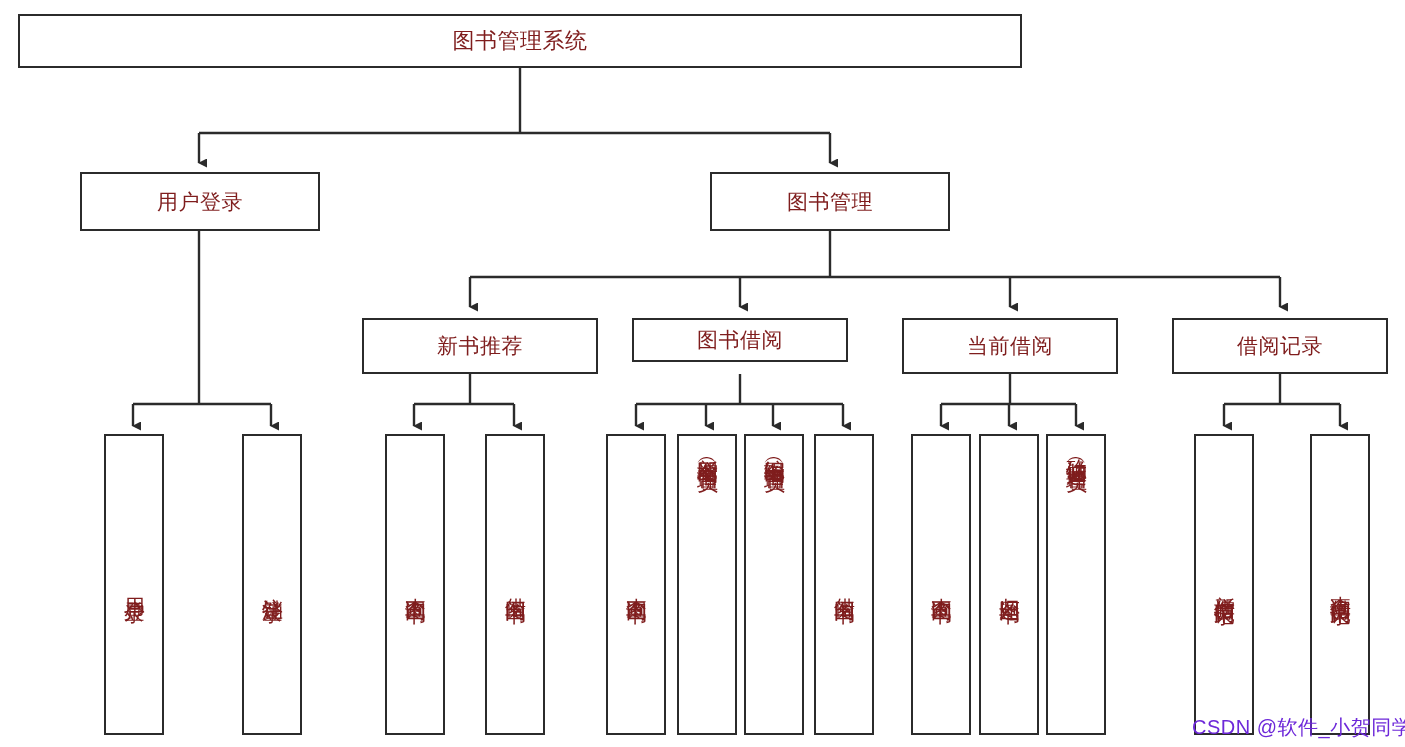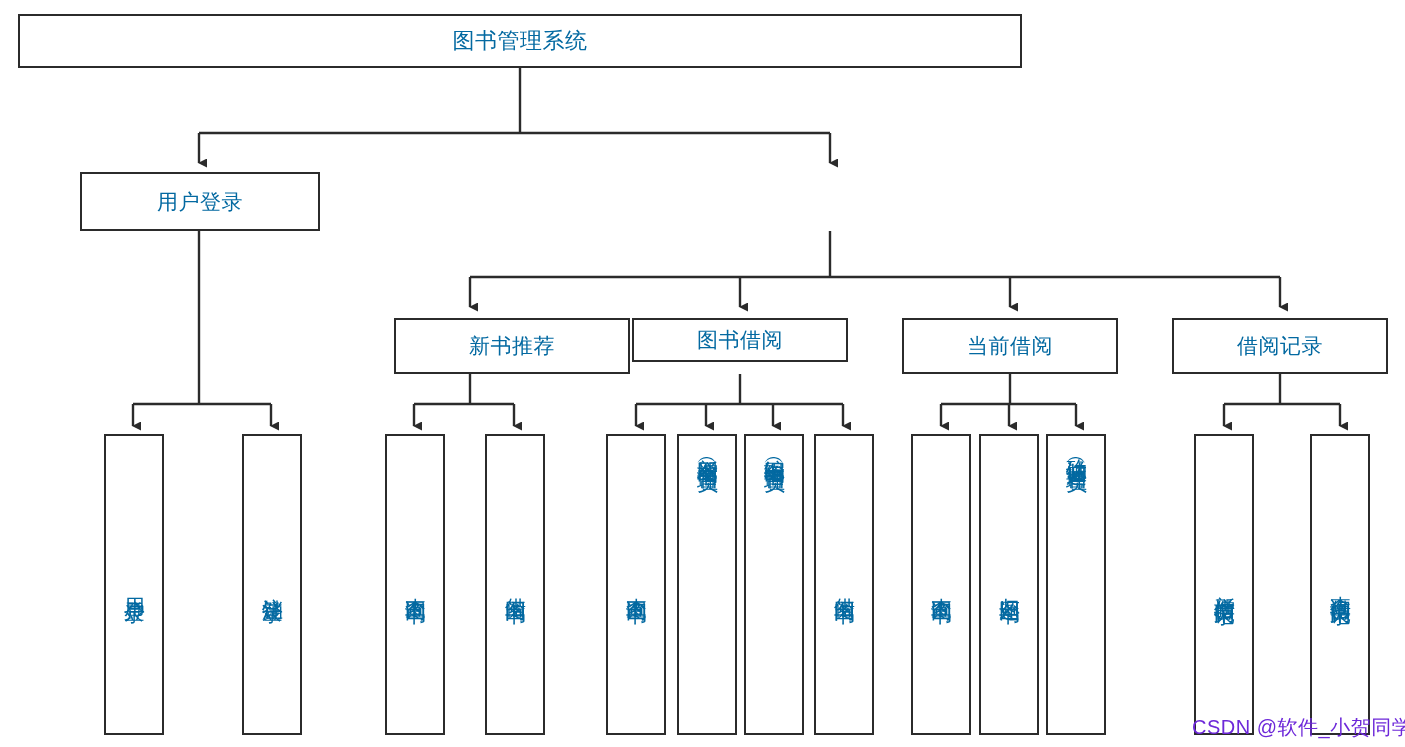--- a/index.html
+++ b/index.html
@@ -27,21 +27,21 @@
     pointer-events: none;
   }
   .node {
     position: absolute;
     box-sizing: border-box;
     border: 2px solid #2b2b2b;
     background: #ffffff;
     display: flex;
     align-items: center;
     justify-content: center;
-    color: #0369a1;
+    color: #7f1d1d;
     letter-spacing: 0.5px;
     z-index: 2;
   }
   .node-h {
     font-size: 21px;
     line-height: 1.2;
     white-space: nowrap;
   }
   .node-root {
     font-size: 22px;
@@ -124,22 +124,23 @@
       <path d="M1224,404 L1340,404"></path>
       <path d="M1224,404 L1224,426" marker-end="url(#arrowhead)"></path>
       <path d="M1340,404 L1340,426" marker-end="url(#arrowhead)"></path>
     </g>
   </svg>
 
   <div class="node node-h node-root" style="left:18px; top:14px; width:1004px; height:54px;">图书管理系统</div>
 
   <div class="node node-h" style="left:80px; top:172px; width:240px; height:59px;">用户登录</div>
 
-
-  <div class="node node-h" style="left:362px; top:318px; width:236px; height:56px;margin-left:32px;">新书推荐</div>
+  <div class="node node-h" style="left:710px; top:172px; width:240px; height:59px;">图书管理</div>
+
+  <div class="node node-h" style="left:362px; top:318px; width:236px; height:56px;">新书推荐</div>
 
   <div class="node node-h" style="left:632px; top:318px; width:216px; height:44px;">图书借阅</div>
 
   <div class="node node-h" style="left:1172px; top:318px; width:216px; height:56px;">借阅记录</div>
 
   <div class="node node-h" style="left:902px; top:318px; width:216px; height:56px;">当前借阅</div>
 
   <div class="node node-v center" style="left: 104px; top: 434px; width: 60px; height: 301px; align-items: center; padding-top: 0px;">
     <span class="vlabel">用户登录</span>
   </div>

